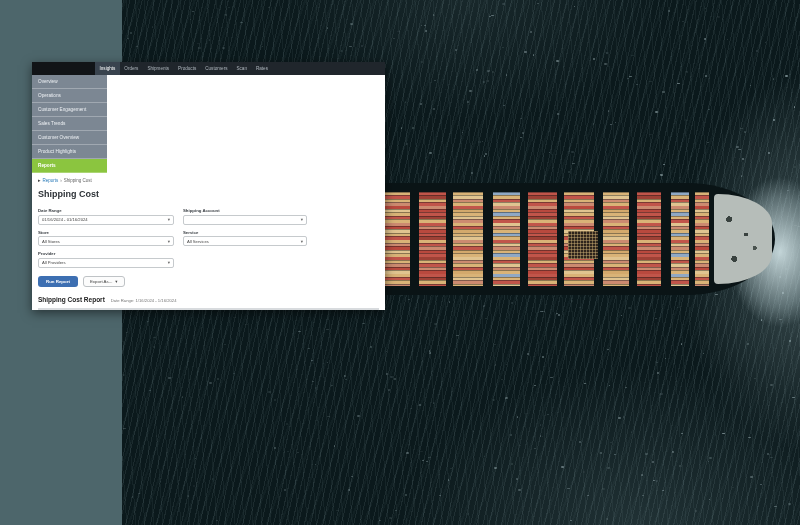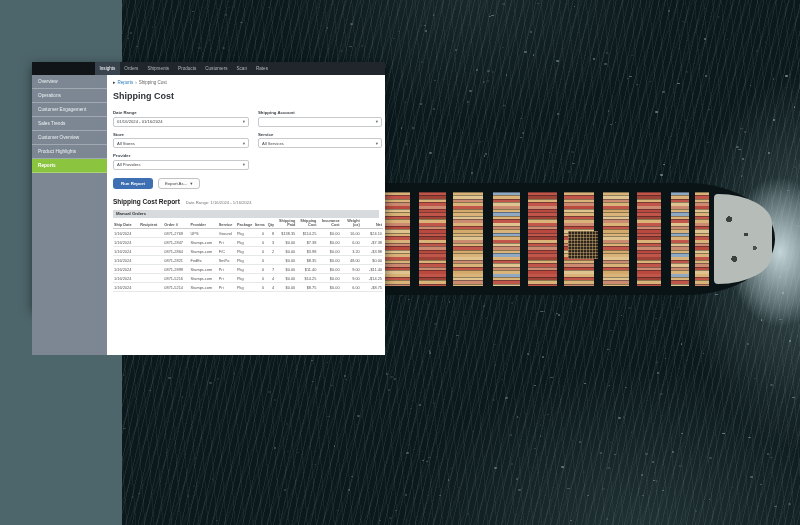--- a/index.html
+++ b/index.html
@@ -43,21 +43,21 @@
       radial-gradient(circle 2px at 70% 60%, #4a534f 0 2px, transparent 2px);}
 
   
   .win{position:absolute;left:32px;top:62px;width:353px;height:248px;background:#fff;
     box-shadow:0 3px 10px rgba(0,0,0,.5);}
   .topbar{height:13px;background:#20262c;display:flex;align-items:stretch;}
   .logo-area{width:63px;background:#111417;}
   .nav-tabs{display:flex;align-items:stretch;}
   .nav-tab{font-size:4.6px;line-height:13px;color:#aeb6bd;padding:0 4.5px;cursor:pointer;white-space:nowrap;}
   .nav-tab.active{background:#39434e;color:#fff;}
-  .win-body{display:flex;height:280px;}
+  .win-body{display:flex;height:235px;flex-direction:column;}
   .sidebar{width:75px;background:#7c8793;flex:none;}
   .side-item{height:14px;line-height:14px;font-size:4.7px;color:#eef1f4;padding-left:6px;
     border-bottom:1px solid rgba(255,255,255,.28);cursor:pointer;white-space:nowrap;overflow:hidden;}
   .side-item.active{background:#8bc53f;color:#fff;font-weight:bold;}
   .content{flex:1;background:#fff;padding:3px 6px 0 6px;overflow:hidden;}
 
   .crumbs{display:flex;align-items:center;gap:2px;font-size:4.5px;color:#666;margin-top:1px;}
   .collapse-ic{color:#444;font-size:5px;cursor:pointer;}
   .crumb-link{color:#2b7bb9;cursor:pointer;}
   .page-title{font-size:9px;font-weight:bold;color:#2e3338;margin-top:6px;}

